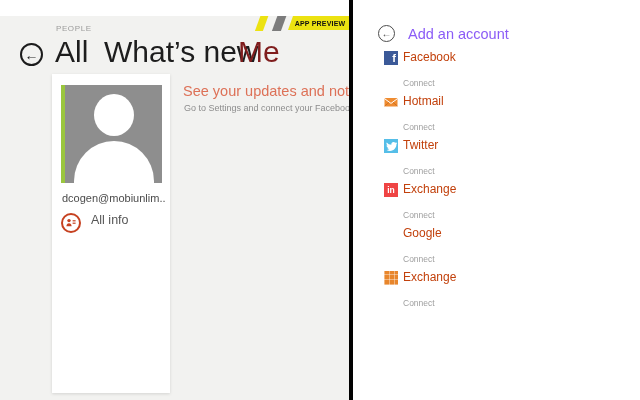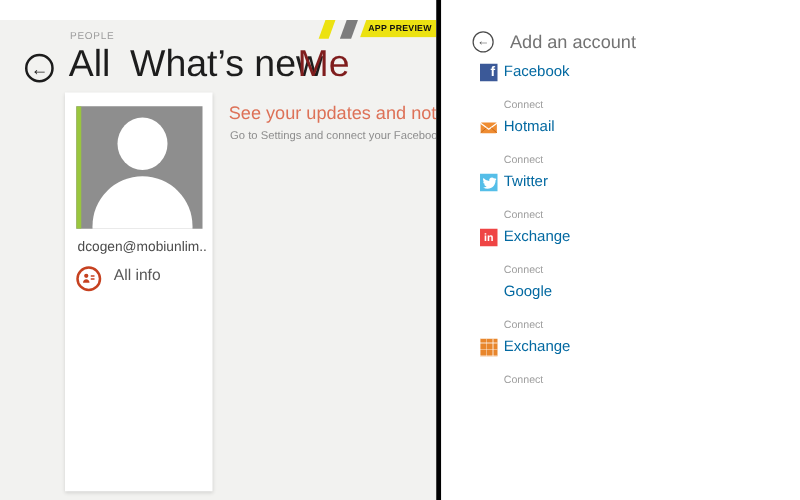--- a/index.html
+++ b/index.html
@@ -64,28 +64,28 @@
   .divider { position:absolute; left:349px; top:0; width:4px; height:400px;
              background:#010101; }
 
   
   .right-pane { position:absolute; left:353px; top:0; width:287px; height:400px;
                 background:#ffffff; overflow:hidden; }
   .panel-header { position:absolute; left:25px; top:25px; display:flex;
                   align-items:center; }
   .back-small { width:17px; height:17px; border:1.5px solid #4c4c4c;
                 color:#4c4c4c; font-size:10px; font-weight:bold; }
-  .panel-title { margin-left:13px; font-size:14.5px; color:#737373; }
+  .panel-title { margin-left:13px; font-size:14.5px; color:#8b5cf6; }
 
   .account-list { position:absolute; left:31px; top:51px; }
   .account-item { display:flex; margin-bottom:7px; cursor:pointer; }
   .acct-icon { width:14px; height:14px; flex:0 0 14px; position:relative;
                display:flex; align-items:flex-end; justify-content:center; }
   .acct-text { margin-left:5px; }
-  .acct-name { font-size:12px; color:#0369a1; line-height:13px; }
+  .acct-name { font-size:12px; color:#c2410c; line-height:13px; }
   .acct-connect { font-size:8.5px; color:#9e9e9e; margin-top:14px; cursor:pointer; }
 
   .icon-fb { background:#3b5998; color:#fff; font-weight:bold; font-size:11px;
              line-height:14px; justify-content:flex-end; padding-right:2px; }
   .icon-tw { background:#55bee8; align-items:center; }
   .icon-li { background:#ef4444; color:#fff; font-weight:bold; font-size:8.5px;
              line-height:14px; justify-content:center; }
   .icon-gg { background:#fff; display:grid; grid-template-columns:6px 6px;
              grid-template-rows:6px 6px; gap:1px; padding:0.5px; }
   .icon-gg i { display:block; }

